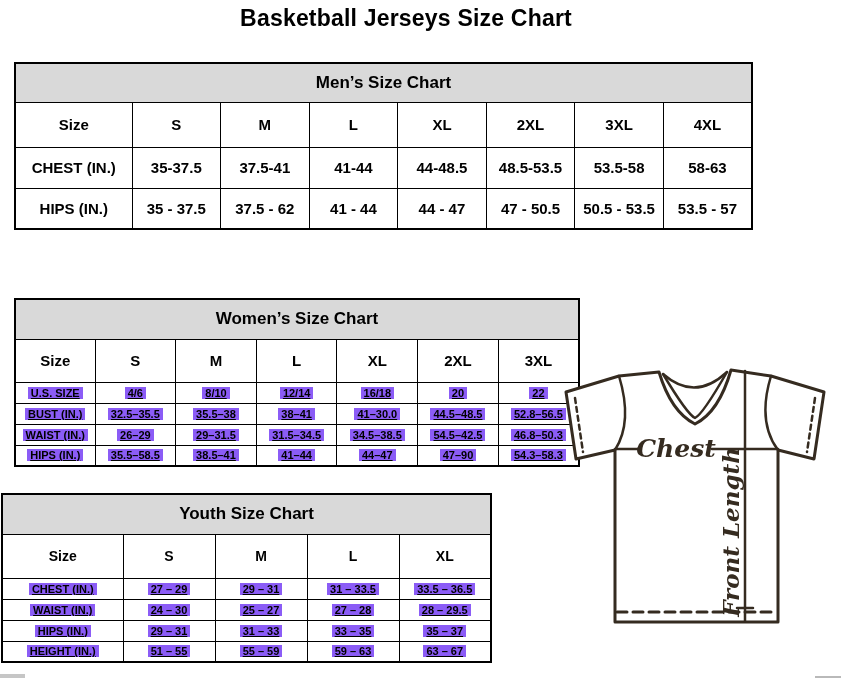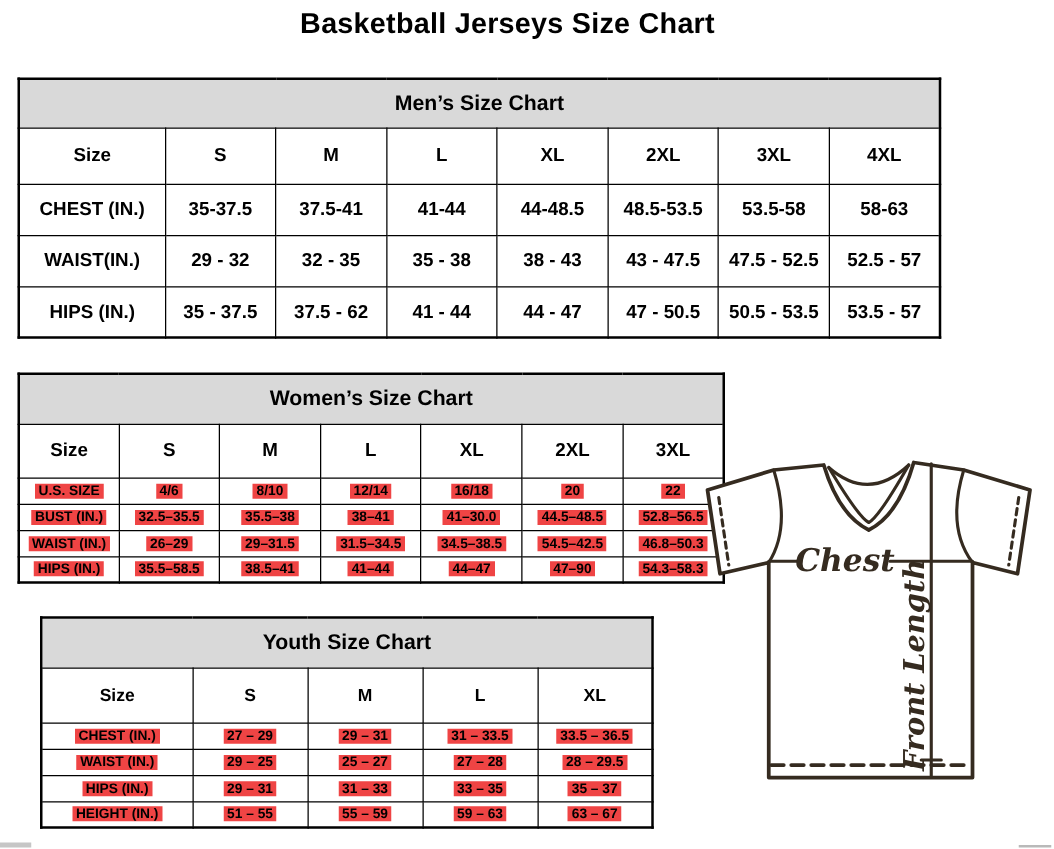--- a/index.html
+++ b/index.html
@@ -24,26 +24,26 @@
   .men-table { left:14px; top:62px; width:739px; }
   .men-table tr.title-row { height:39px; }
   .men-table tr.col-head  { height:45px; font-size:15px; }
   .men-table tr.data      { height:41px; font-size:15px; }
   
   .women-table { left:14px; top:298px; width:566px; }
   .women-table tr.title-row { height:40px; }
   .women-table tr.col-head  { height:43px; font-size:15px; }
   .women-table tr.data      { height:21px; font-size:11px; }
   
-  .youth-table { left:32px; top:493px; width:491px; }
+  .youth-table { left:1px; top:493px; width:491px; }
   .youth-table tr.title-row { height:40px; }
   .youth-table tr.col-head  { height:44px; font-size:14px; }
   .youth-table tr.data      { height:21px; font-size:11px; }
   
-  .hl-text { background:#ef4444; padding:0 3px; }
+  .hl-text { background:#8b5cf6; padding:0 3px;text-decoration:underline; }
   
   .jersey { position:absolute; left:556px; top:360px; width:280px; height:272px; }
   .jersey svg { display:block; }
   .jersey text {
     font-family:"DejaVu Serif", serif; font-style:italic; font-weight:bold;
     fill:#352b20;
   }
   
   .scroll-frag-left  { position:absolute; left:0;  top:674px; width:25px; height:4px; background:#c6c6c6; }
   .scroll-frag-right { position:absolute; left:815px; top:676px; width:26px; height:2px; background:#b9b9b9; }
@@ -86,30 +86,20 @@
           <th>CHEST (IN.)</th>
           <td>35-37.5</td>
           <td>37.5-41</td>
           <td>41-44</td>
           <td>44-48.5</td>
           <td>48.5-53.5</td>
           <td>53.5-58</td>
           <td>58-63</td>
         </tr>
         <tr class="data">
-          <th>WAIST(IN.)</th>
-          <td>29 - 32</td>
-          <td>32 - 35</td>
-          <td>35 - 38</td>
-          <td>38 - 43</td>
-          <td>43 - 47.5</td>
-          <td>47.5 - 52.5</td>
-          <td>52.5 - 57</td>
-        </tr>
-        <tr class="data">
           <th>HIPS (IN.)</th>
           <td>35 - 37.5</td>
           <td>37.5 - 62</td>
           <td>41 - 44</td>
           <td>44 - 47</td>
           <td>47 - 50.5</td>
           <td>50.5 - 53.5</td>
           <td>53.5 - 57</td>
         </tr>
       </tbody>
@@ -202,21 +192,21 @@
         </tr>
         <tr class="data">
           <th><span class="hl-text">CHEST (IN.)</span></th>
           <td><span class="hl-text">27 – 29</span></td>
           <td><span class="hl-text">29 – 31</span></td>
           <td><span class="hl-text">31 – 33.5</span></td>
           <td><span class="hl-text">33.5 – 36.5</span></td>
         </tr>
         <tr class="data">
           <th><span class="hl-text">WAIST (IN.)</span></th>
-          <td><span class="hl-text">29 – 25</span></td>
+          <td><span class="hl-text">24 – 30</span></td>
           <td><span class="hl-text">25 – 27</span></td>
           <td><span class="hl-text">27 – 28</span></td>
           <td><span class="hl-text">28 – 29.5</span></td>
         </tr>
         <tr class="data">
           <th><span class="hl-text">HIPS (IN.)</span></th>
           <td><span class="hl-text">29 – 31</span></td>
           <td><span class="hl-text">31 – 33</span></td>
           <td><span class="hl-text">33 – 35</span></td>
           <td><span class="hl-text">35 – 37</span></td>

